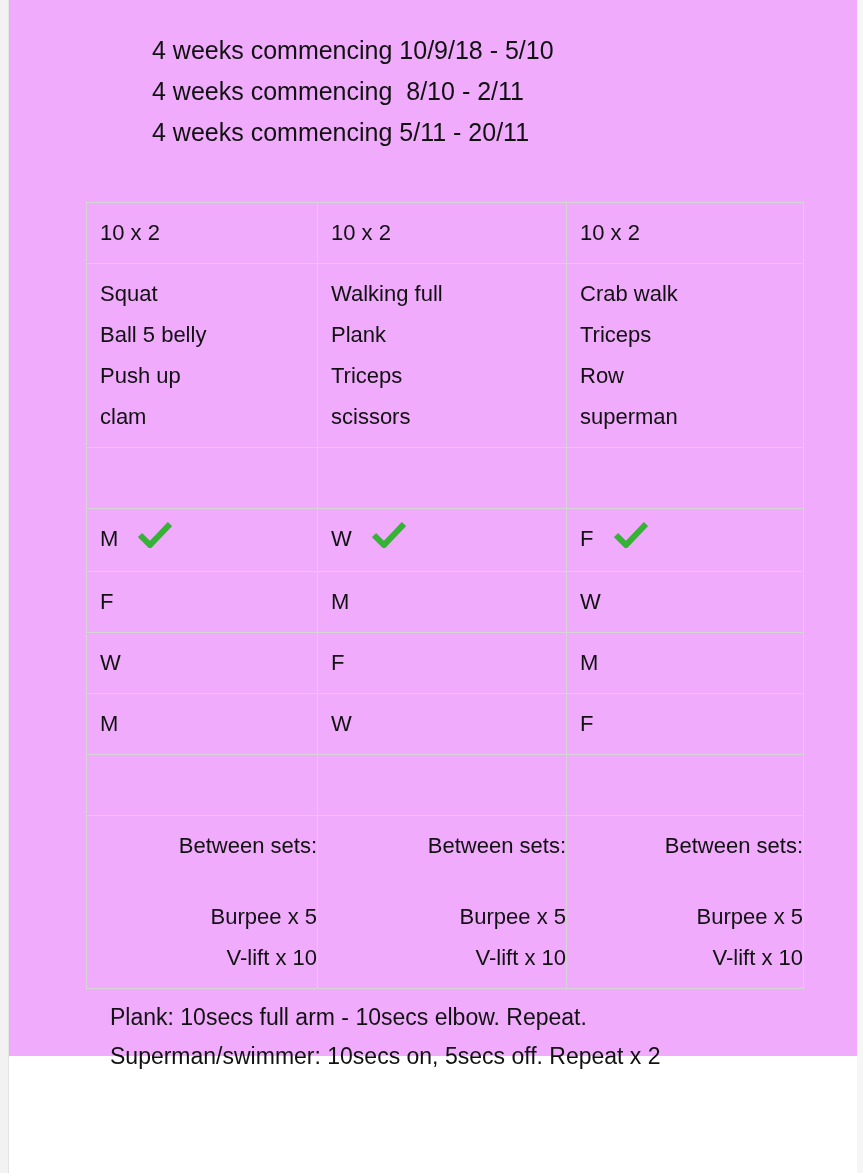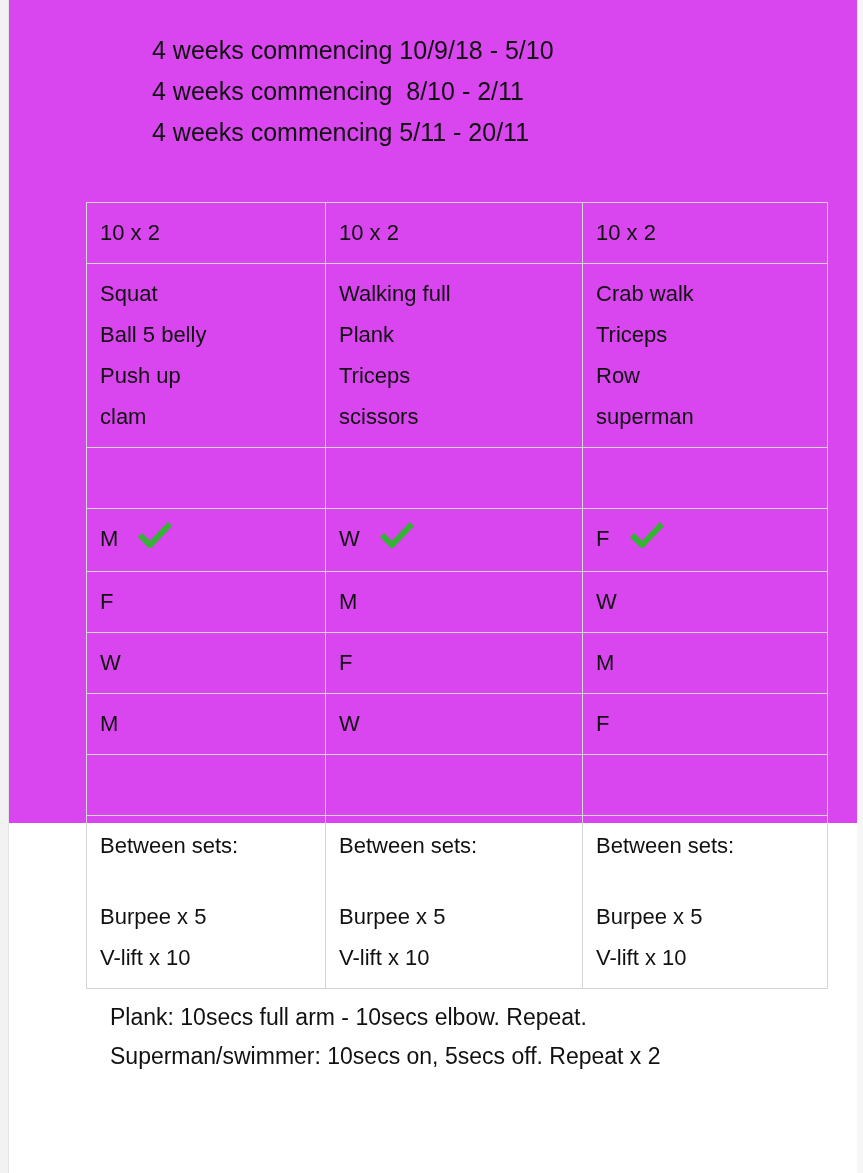--- a/index.html
+++ b/index.html
@@ -11,22 +11,22 @@
     height: 1173px;
     background: #ffffff;
     font-family: "Liberation Sans", sans-serif;
     color: #000000;
     overflow: hidden;
     position: relative;
   }
   .page {
     position: relative;
     width: 863px;
-    height: 823px;
-    background: #d946ef;
+    height: 1056px;
+    background: #f0abfc;
     box-sizing: border-box;
   }
   .left-edge {
     position: absolute;
     left: 0;
     top: 0;
     width: 8px;
     height: 1173px;
     background: #f2f2f2;
     border-right: 1px solid #e4e4e4;
@@ -55,21 +55,21 @@
     position: absolute;
     left: 86px;
     top: 202px;
     width: 675px;
     border-collapse: collapse;
     table-layout: fixed;
   }
   table.workout td {
     border: 1px solid #d5d5d5;
     vertical-align: top;
-    padding: 9px 8px 10px 13px;
+    padding: 9px 0 10px 13px;
     font-size: 22px;
     line-height: 41px;
     color: #111111;
     height: 22px;
   }
   td.col1 { width: 217px; }
   td.col2 { width: 235px; }
   td.col3 { width: 223px; }
   .cell-lines div {
     white-space: pre;
@@ -82,20 +82,21 @@
   .day-cell {
     white-space: nowrap;
   }
   .check {
     display: inline-block;
     margin-left: 14px;
     vertical-align: -2px;
   }
   .between-cell {
     line-height: 41px;
+    text-align: right;
   }
   .between-gap {
     height: 30px;
   }
   .footer-block {
     position: absolute;
     left: 98px;
     top: 998px;
     width: 720px;
     margin-left: 12px;

